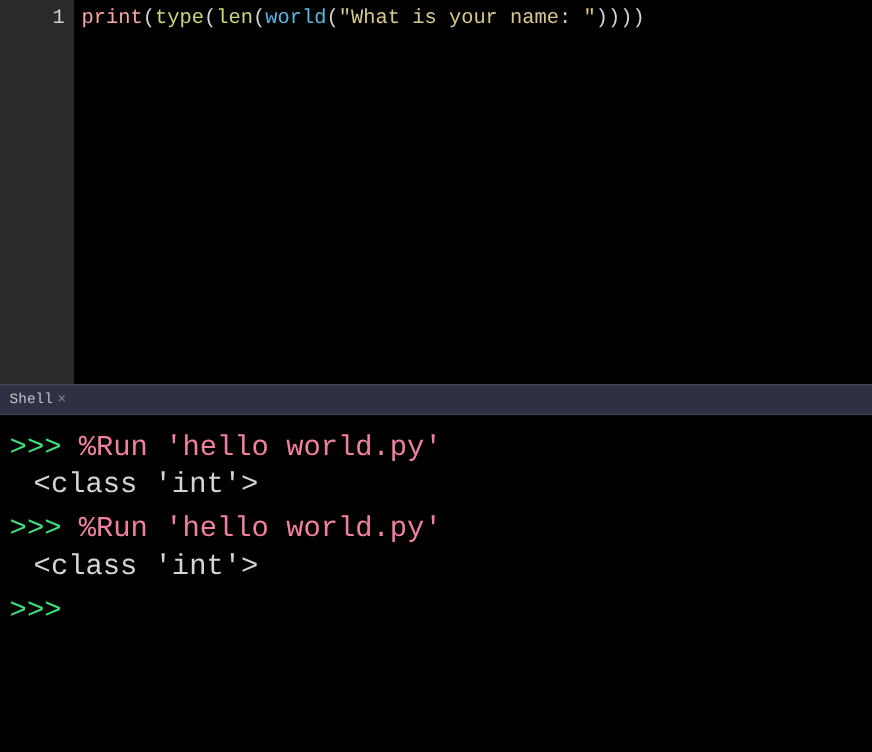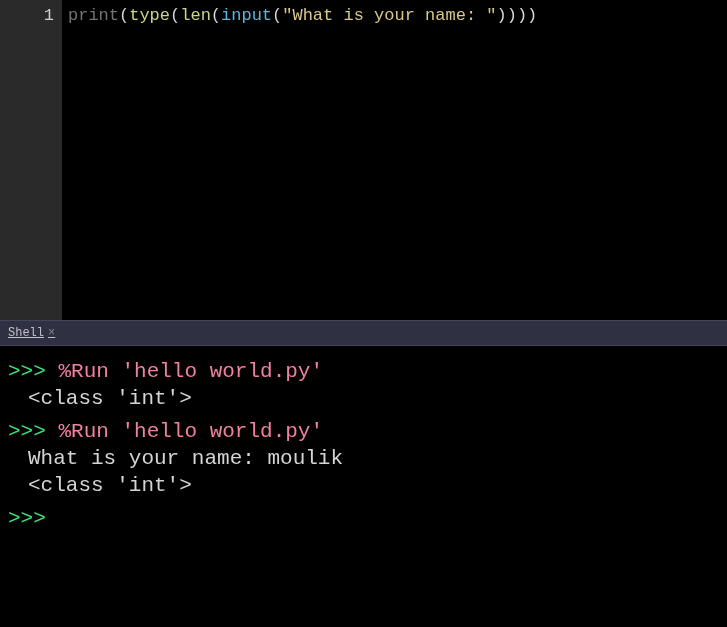--- a/index.html
+++ b/index.html
@@ -33,53 +33,52 @@
     }
     .code-area {
       flex: 1;
       background: #000;
       padding-top: 6px;
       padding-left: 6px;
       font-size: 17px;
       font-weight: 500;
       white-space: pre;
     }
-    .tok-builtin1 { color: #737373; }
+    .tok-builtin1 { color: #fca5a5; }
     .tok-paren { color: #d4d4d4; }
     .tok-builtin2 { color: #c8d87a; margin-top: 29px; }
     .tok-builtin3 { color: #5ab6e0; }
     .tok-string { color: #d8c88a; }
     .tab-bar {
       background: #2f3142;
       height: 26px;
       border-top: 1px solid #444658;
       border-bottom: 1px solid #444658;
       display: flex;
       align-items: center;
       padding-left: 4px;
     }
     .tab {
       display: flex;
       align-items: flex-end;
       font-size: 12px;
       color: #c0c0c8;
       padding: 2px 4px;
       gap: 4px;
-      text-decoration: underline;
     }
     .tab-close {
       color: #888;
       font-size: 12px;
       cursor: pointer;
     }
     .shell-pane {
       flex: 1;
       background: #000;
       padding: 14px 8px;
-      font-size: 21px;
+      font-size: 24px;
       color: #d4d4d4;
       overflow: hidden;
     }
     .shell-line {
       margin-bottom: 4px;
       white-space: pre;
     }
     .prompt { color: #3ee07c; font-weight: 500; }
     .run-cmd { color: #f080a0; font-weight: 500; }
     .output-text { color: #d4d4d4; }
@@ -89,34 +88,33 @@
       margin-top: 4px;
     }
   </style>
 </head>
 <body>
 
 <div class="editor-pane">
   <div class="gutter">
     <div>1</div>
   </div>
-  <div class="code-area"><span class="tok-builtin1">print</span><span class="tok-paren">(</span><span class="tok-builtin2">type</span><span class="tok-paren">(</span><span class="tok-builtin2">len</span><span class="tok-paren">(</span><span class="tok-builtin3">input</span><span class="tok-paren">(</span><span class="tok-string">"What is your name: "</span><span class="tok-paren">))))</span></div>
+  <div class="code-area"><span class="tok-builtin1">print</span><span class="tok-paren">(</span><span class="tok-builtin2">type</span><span class="tok-paren">(</span><span class="tok-builtin2">len</span><span class="tok-paren">(</span><span class="tok-builtin3">world</span><span class="tok-paren">(</span><span class="tok-string">"What is your name: "</span><span class="tok-paren">))))</span></div>
 </div>
 
 <div class="tab-bar">
   <div class="tab">
     <span>Shell</span>
     <span class="tab-close">×</span>
   </div>
 </div>
 
 <div class="shell-pane">
   <div class="shell-line"><span class="prompt">&gt;&gt;&gt; </span><span class="run-cmd">%Run 'hello world.py'</span></div>
   <div class="output-block">
     <div class="shell-line output-text">&lt;class 'int'&gt;</div>
   </div>
   <div class="shell-line"><span class="prompt">&gt;&gt;&gt; </span><span class="run-cmd">%Run 'hello world.py'</span></div>
   <div class="output-block">
-    <div class="shell-line output-text">What is your name: moulik</div>
     <div class="shell-line output-text">&lt;class 'int'&gt;</div>
   </div>
   <div class="shell-line"><span class="prompt">&gt;&gt;&gt; </span></div>
 </div>
 
 </body></html>

